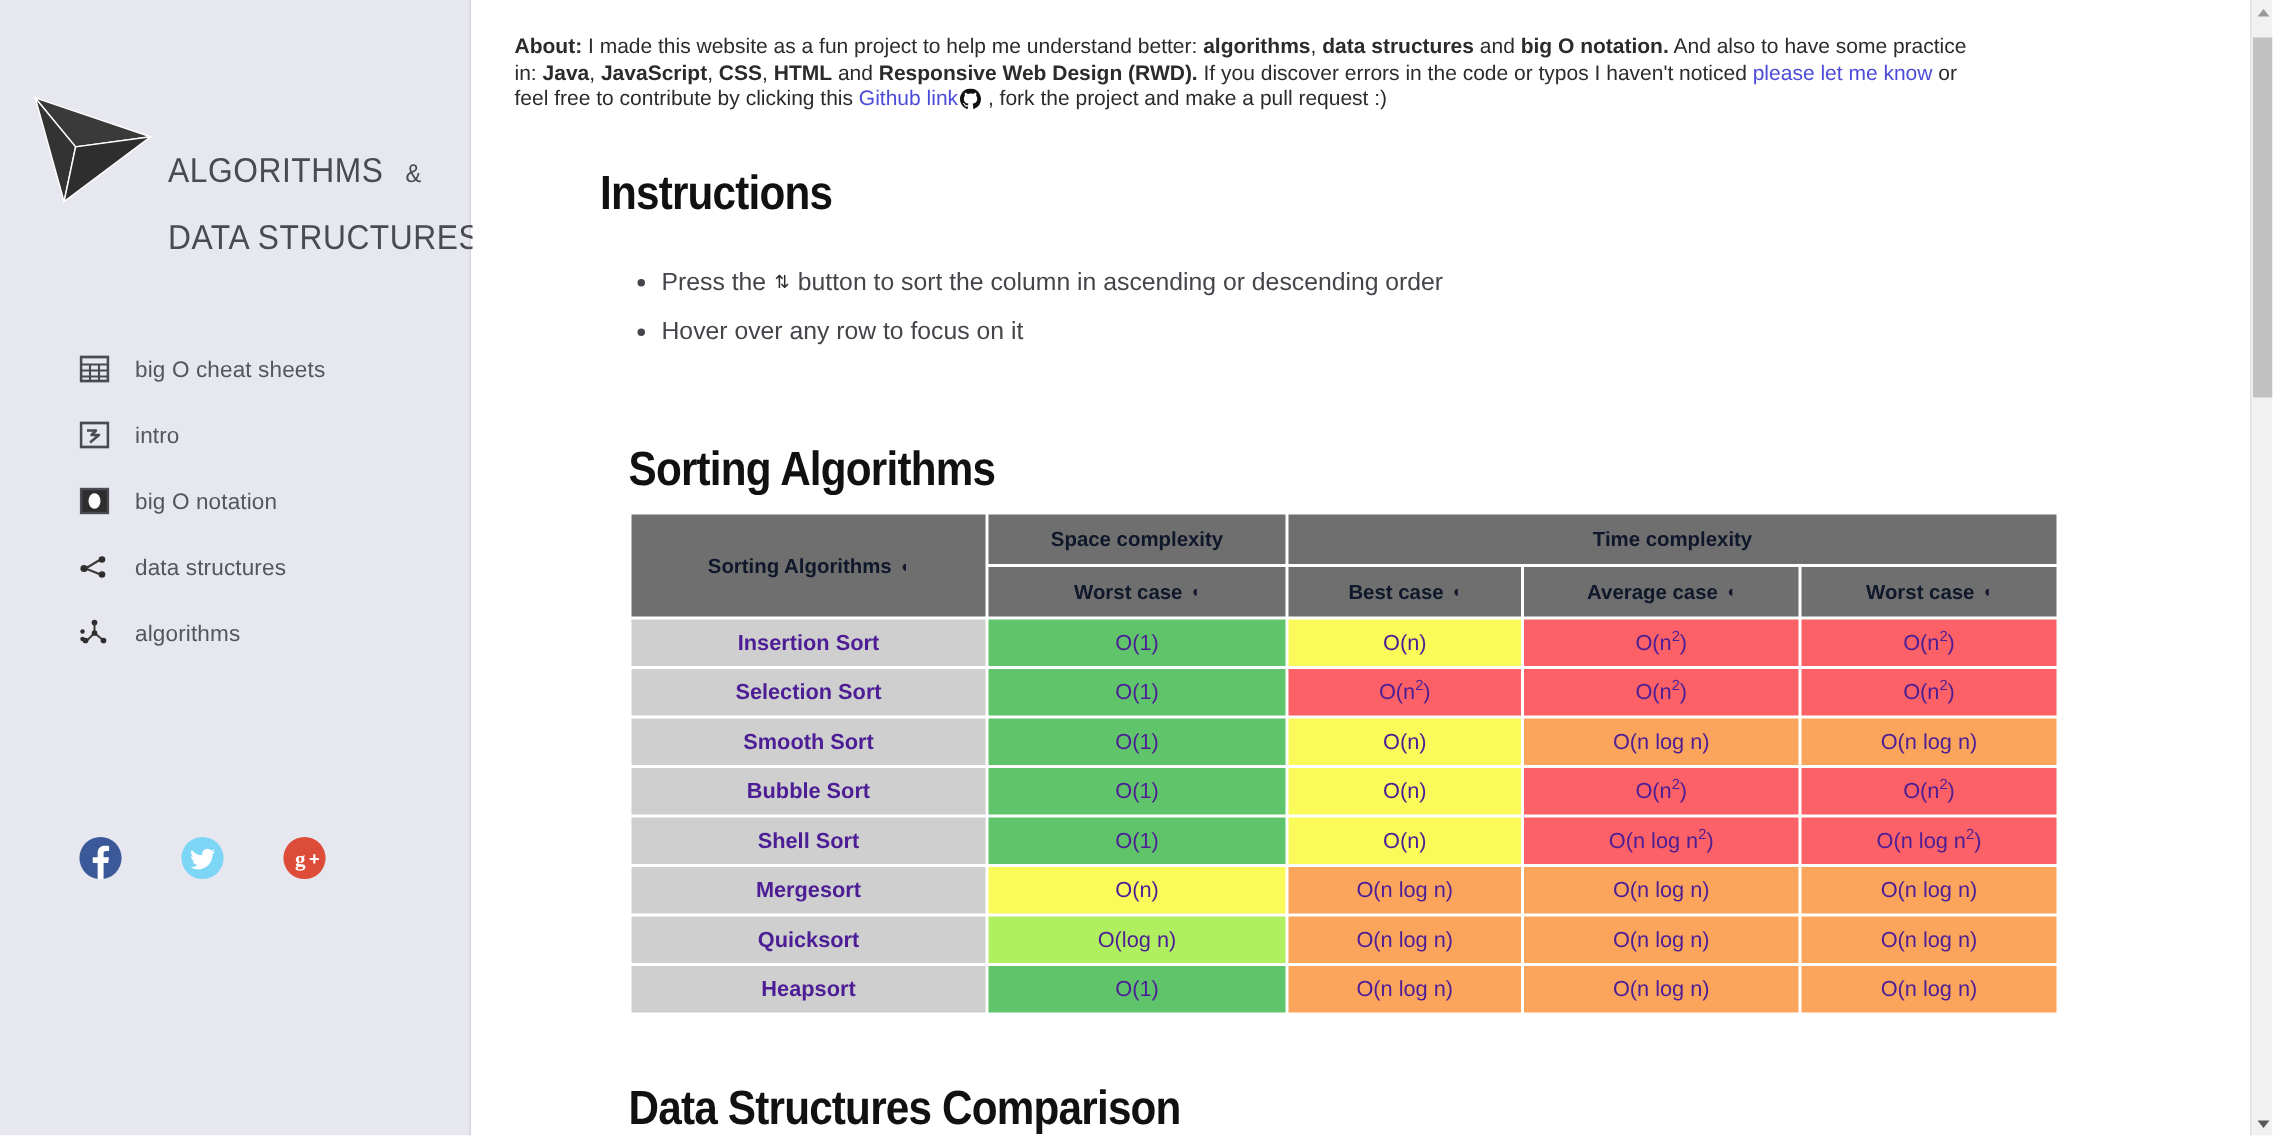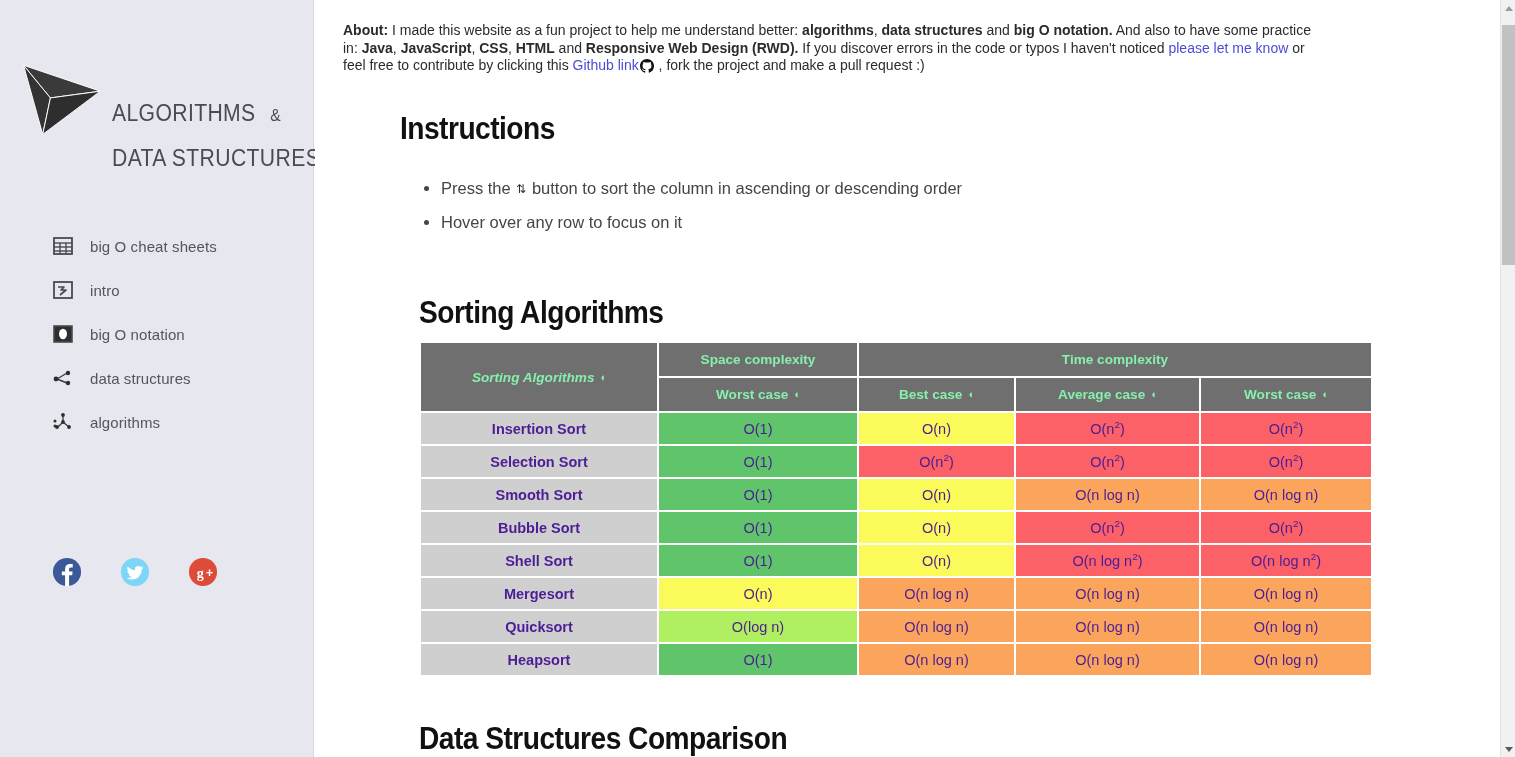--- a/index.html
+++ b/index.html
@@ -155,34 +155,33 @@
   table.bigo {
     position: absolute;
     left: 104px; top: 341px;
     border-collapse: separate;
     border-spacing: 2px;
     width: 944px;
     table-layout: fixed;
   }
   table.bigo th {
     background: #6f6f6f;
-    color: #86efac;
+    color: #0f172a;
     font-size: 13.6px;
     font-weight: 700;
     font-family: "Liberation Sans", sans-serif;
     text-align: center;
     padding: 0;
     height: 33px;
     vertical-align: middle;
   }
   th.row-head-col {
     text-align: left;
     padding-left: 21px;
     vertical-align: middle;
-    font-style: italic;
   }
   table.bigo td {
     height: 31px;
     text-align: center;
     font-size: 14.5px;
     font-family: "Liberation Sans", sans-serif;
     color: #4c1d95;
     padding: 0;
   }
   td.alg {

